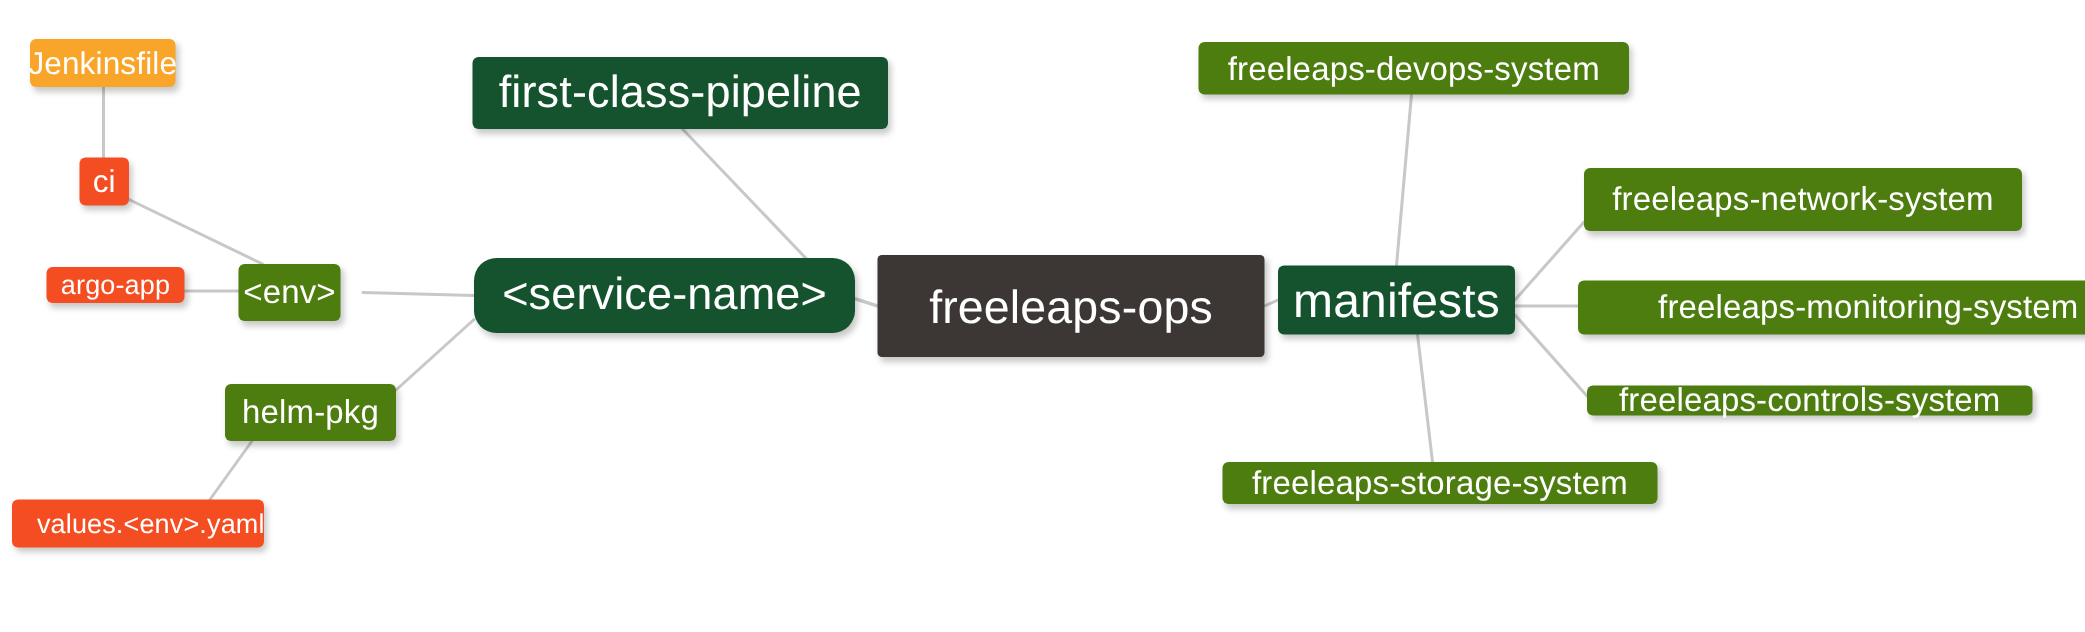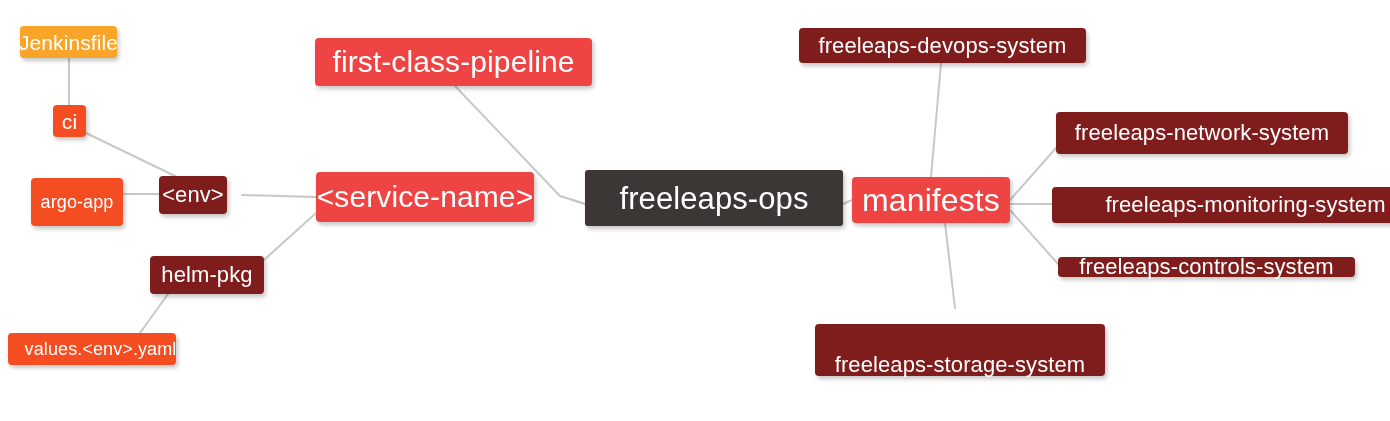--- a/index.html
+++ b/index.html
@@ -34,22 +34,22 @@
     white-space: nowrap;
     box-shadow: 2px 3px 4px rgba(0,0,0,0.22);
     letter-spacing: 0.1px;
     line-height: 1;
   }
   .n-root {
     background: #3c3735;
     font-size: 31px;
     border-radius: 3px;
   }
-  .n-blue  { background: #ef4444; }
-  .n-green { background: #7f1d1d; }
+  .n-blue  { background: #14532d; }
+  .n-green { background: #4d7c0f; }
   .n-orange{ background: #f9a52a; }
   .n-red   { background: #f54d22; align-items: center; }
 
   .sz-xl { font-size: 30px; }
   .sz-lg { font-size: 32px; }
   .sz-md { font-size: 22px; }
   .sz-sm { font-size: 18px; }
   .sz-xs { font-size: 21px; }
 </style>
 </head>
@@ -66,27 +66,27 @@
       <path d="M 159 194 L 123 194" stroke="#c8c8c8" stroke-width="2" fill="none" stroke-linecap="round" stroke-linejoin="round"></path>
       <path d="M 69 105 L 69 58" stroke="#c8c8c8" stroke-width="2" fill="none" stroke-linecap="round" stroke-linejoin="round"></path>
       <path d="M 168 294 L 140 333" stroke="#c8c8c8" stroke-width="2" fill="none" stroke-linecap="round" stroke-linejoin="round"></path>
       <path d="M 931 177 L 941 63" stroke="#c8c8c8" stroke-width="2" fill="none" stroke-linecap="round" stroke-linejoin="round"></path>
       <path d="M 1010 200 L 1056 148" stroke="#c8c8c8" stroke-width="2" fill="none" stroke-linecap="round" stroke-linejoin="round"></path>
       <path d="M 1010 204 L 1052 204" stroke="#c8c8c8" stroke-width="2" fill="none" stroke-linecap="round" stroke-linejoin="round"></path>
       <path d="M 1010 210 L 1058 264" stroke="#c8c8c8" stroke-width="2" fill="none" stroke-linecap="round" stroke-linejoin="round"></path>
       <path d="M 945 223 L 955 308" stroke="#c8c8c8" stroke-width="2" fill="none" stroke-linecap="round" stroke-linejoin="round"></path>
     </svg>
   <div id="node-layer">
-      <div class="node n-root " style="left: 585px; top: 170px; width: 258px; height: 56px;">
+      <div class="node n-root " style="left: 585px; top: 170px; width: 258px; height: 68px;">
         <span>freeleaps-ops</span>
       </div>
       <div class="node n-blue sz-xl" style="left: 315px; top: 38px; width: 277px; height: 48px;">
         <span>first-class-pipeline</span>
       </div>
-      <div class="node n-blue sz-xl" style="left: 316px; top: 172px; width: 218px; height: 50px;">
+      <div class="node n-blue sz-xl" style="left: 316px; top: 172px; width: 254px; height: 50px; border-radius: 15px;">
         <span>&lt;service-name&gt;</span>
       </div>
       <div class="node n-blue sz-lg" style="left: 852px; top: 177px; width: 158px; height: 46px;">
         <span>manifests</span>
       </div>
       <div class="node n-green sz-md" style="left: 159px; top: 176px; width: 68px; height: 38px;">
         <span>&lt;env&gt;</span>
       </div>
       <div class="node n-green sz-md" style="left: 150px; top: 256px; width: 114px; height: 38px;">
         <span>helm-pkg</span>
@@ -96,29 +96,29 @@
       </div>
       <div class="node n-green sz-md" style="left: 1056px; top: 112px; width: 292px; height: 42px;">
         <span>freeleaps-network-system</span>
       </div>
       <div class="node n-green sz-md" style="left: 1052px; top: 187px; width: 387px; height: 36px;">
         <span>freeleaps-monitoring-system</span>
       </div>
       <div class="node n-green sz-md" style="left: 1058px; top: 257px; width: 297px; height: 20px;">
         <span>freeleaps-controls-system</span>
       </div>
-      <div class="node n-green sz-md" style="left: 815px; top: 324px; width: 290px; height: 52px; align-items: flex-end;">
+      <div class="node n-green sz-md" style="left: 815px; top: 308px; width: 290px; height: 28px;">
         <span>freeleaps-storage-system</span>
       </div>
       <div class="node n-orange sz-xs" style="left: 20px; top: 26px; width: 97px; height: 32px;">
         <span>Jenkinsfile</span>
       </div>
       <div class="node n-red sz-xs" style="left: 53px; top: 105px; width: 33px; height: 32px;">
         <span>ci</span>
       </div>
-      <div class="node n-red sz-sm" style="left: 31px; top: 178px; width: 92px; height: 48px;">
+      <div class="node n-red sz-sm" style="left: 31px; top: 178px; width: 92px; height: 24px;">
         <span>argo-app</span>
       </div>
       <div class="node n-red sz-sm" style="left: 8px; top: 333px; width: 168px; height: 32px; padding-left: 17px;">
         <span>values.&lt;env&gt;.yaml</span>
       </div>
     </div>
 </div>
 
 </body></html>

